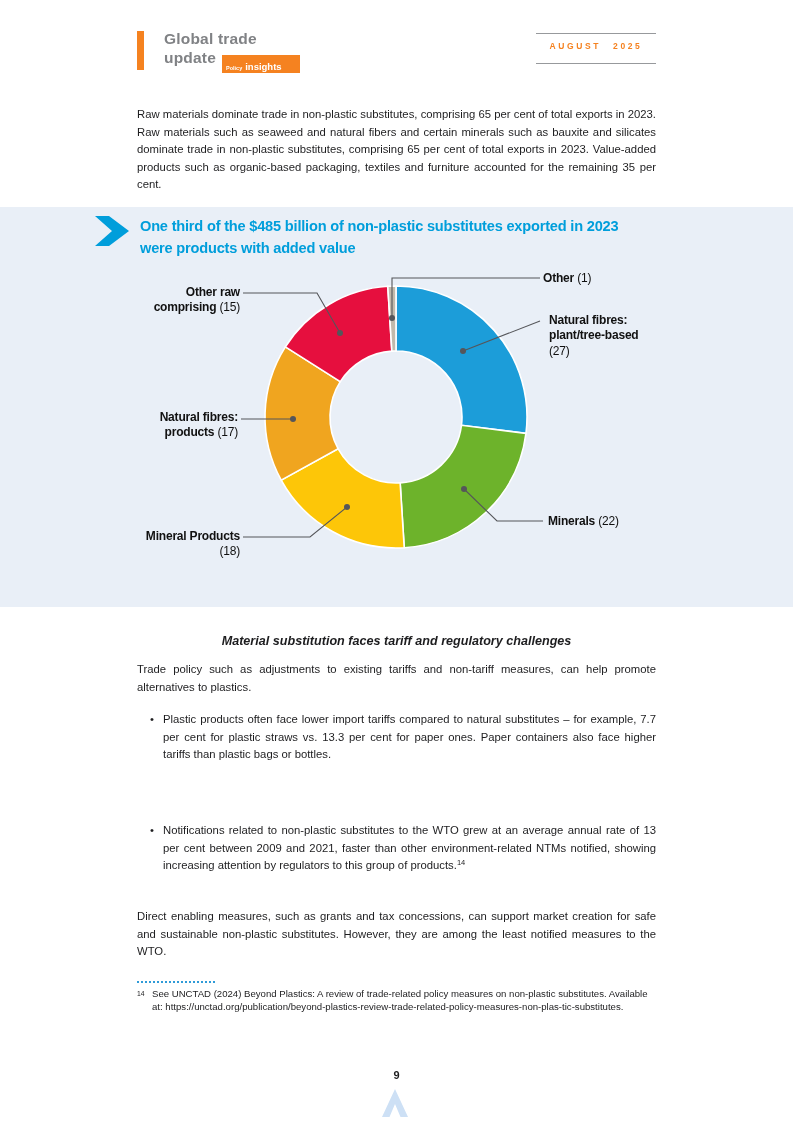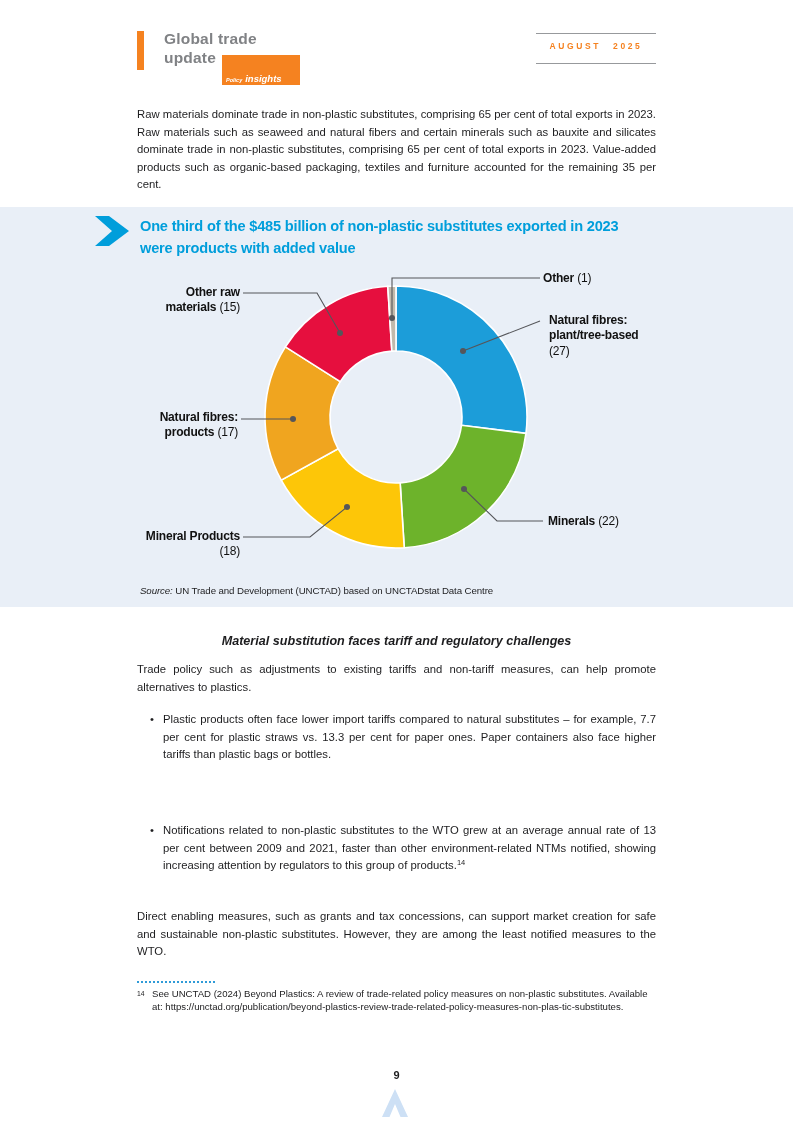--- a/index.html
+++ b/index.html
@@ -8,22 +8,22 @@
     position:relative; width:793px; height:1121px; margin:0 auto;
     background:#ffffff; overflow:hidden;
     font-family:"Liberation Sans", sans-serif; color:#1d1d1f;padding-left:47px;
   }
   .abs { position:absolute; }
 
   
   .hdr-bar { left:137px; top:31px; width:7px; height:39px; background:#F58220; }
   .hdr-logo { left:164px; top:29px; font-size:15.5px; font-weight:bold; color:#808285; line-height:19px; letter-spacing:0.2px; }
   .hdr-badge {
-    left:222px; top:55px; width:78px; height:30px; background:#F58220;
-    display:flex; align-items:flex-end; padding:0 4px 1px 4px; gap:3px;font-style:italic;
+    left:222px; top:55px; width:78px; height:18px; background:#F58220;
+    display:flex; align-items:flex-end; padding:0 4px 1px 4px; gap:3px;
   }
   .hdr-badge .sm { color:#fff; font-size:5.5px; font-weight:bold; line-height:8px; }
   .hdr-badge .lg { color:#fff; font-size:9.5px; font-weight:bold; line-height:10px; }
   .hdr-rule { left:536px; width:120px; height:0; border-top:1.2px solid #97999c; }
   .hdr-issue {
     left:536px; top:41px; width:120px; text-align:center;
     color:#F58220; font-size:8.5px; font-weight:bold; letter-spacing:2.6px; word-spacing:7px;
   }
 
   
@@ -101,42 +101,39 @@
         <circle cx="464" cy="282" r="3" fill="#55565A"></circle>
         <polyline points="243,330 310,330 347,300" fill="none" stroke="#55565A" stroke-width="1.1"></polyline>
         <circle cx="347" cy="300" r="3" fill="#55565A"></circle>
         <polyline points="241,212 293,212" fill="none" stroke="#55565A" stroke-width="1.1"></polyline>
         <circle cx="293" cy="212" r="3" fill="#55565A"></circle>
         <polyline points="243,86 317,86 340,126" fill="none" stroke="#55565A" stroke-width="1.1"></polyline>
         <circle cx="340" cy="126" r="3" fill="#55565A"></circle>
         <polyline points="540,71 392,71 392,111" fill="none" stroke="#55565A" stroke-width="1.1"></polyline>
         <circle cx="392" cy="111" r="3" fill="#55565A"></circle>
       </svg>
-    <div class="abs fig-source">
-      <span class="src-prefix">Source:</span><span> UN Trade and Development (UNCTAD) based on UNCTADstat Data Centre</span>
-    </div>
   <div class="callout" style="left: 549px; top: 106px; width: 92px;">
         <div><b>Natural fibres:</b></div>
         <div><b>plant/tree-based</b></div>
         <div><span class="val">(27)</span></div>
       </div>
       <div class="callout" style="left: 548px; top: 307px; width: 92px;">
         <div><b>Minerals</b><span class="val"> (22)</span></div>
       </div>
       <div class="callout right" style="left: 138px; top: 322px; width: 102px; text-align: right;">
         <div><b>Mineral Products</b></div>
         <div><span class="val">(18)</span></div>
       </div>
       <div class="callout right" style="left: 136px; top: 203px; width: 102px;">
         <div><b>Natural fibres:</b></div>
         <div><b>products</b><span class="val"> (17)</span></div>
       </div>
       <div class="callout right" style="left: 138px; top: 78px; width: 102px;">
         <div><b>Other raw</b></div>
-        <div><b>materials</b><span class="val"> (15)</span></div>
+        <div><b>comprising</b><span class="val"> (15)</span></div>
       </div>
       <div class="callout" style="left: 543px; top: 64px; width: 92px;">
         <div><b>Other</b><span class="val"> (1)</span></div>
       </div>
     </div>
 
   <div class="abs para p1">Trade policy such as adjustments to existing tariffs and non-tariff measures, can help promote alternatives to plastics.</div>
   <div class="abs sec-heading">Material substitution faces tariff and regulatory challenges</div>
 
   <div class="abs bullet b1"><span>Plastic products often face lower import tariffs compared to natural substitutes – for example, 7.7 per cent for plastic straws vs. 13.3 per cent for paper ones. Paper containers also face higher tariffs than plastic bags or bottles.</span></div>

